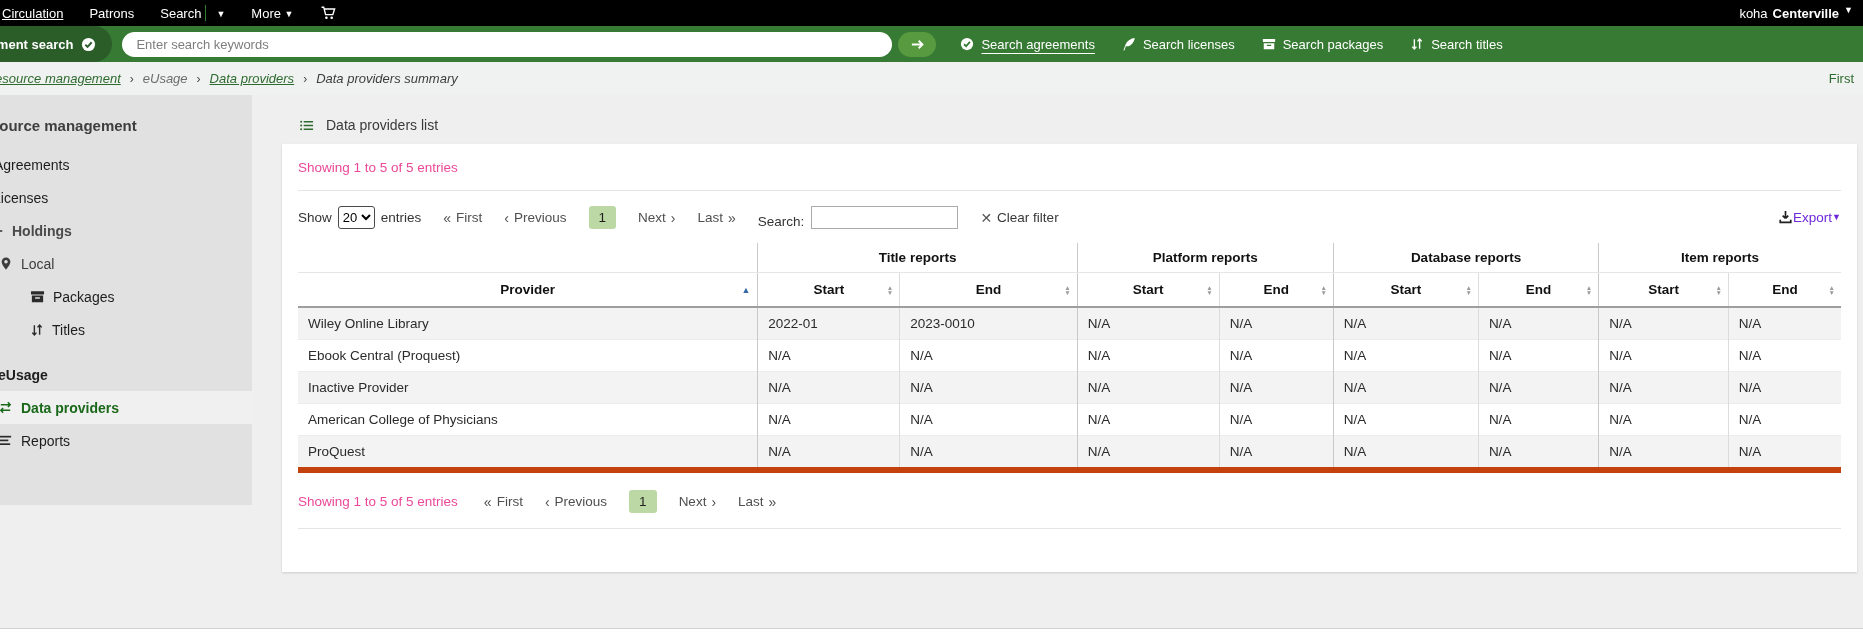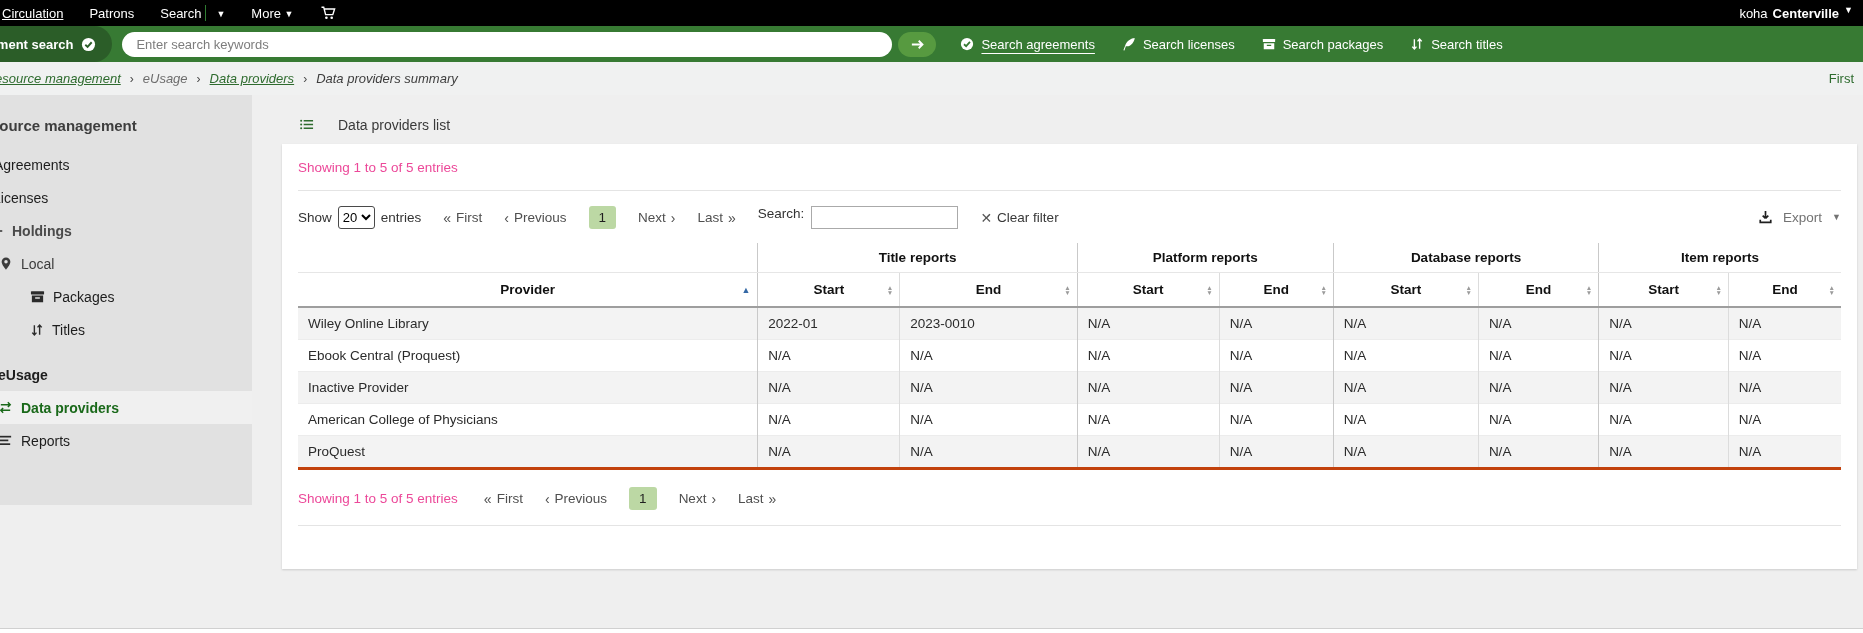--- a/index.html
+++ b/index.html
@@ -50,43 +50,43 @@
   .sb-licenses{margin-left:-13px;}
   .sb-holdings{margin-left:-16px;font-weight:bold;color:#4a4a4a;}
   .sb-local{margin-left:-7px;color:#3c3c3c;}
   .sb-indent{margin-left:24px;}
   .sb-eusage{margin-left:-8px;margin-top:12px;font-weight:bold;}
   .sb-active{background:#f0f0f0;color:#1a691a;font-weight:bold;margin-left:0;padding-left:-2px;}
   .sb-active .icon{color:#1a691a;margin-left:-8px;}
   .sb-reports .icon{margin-left:-8px;}
 
   .main{flex:1 1 auto;padding:0 6px 0 30px;}
-  .list-header{display:flex;align-items:flex-start;gap:24px;margin:22px 0 11px 17px;font-size:14px;color:#3a3a3a;}
+  .list-header{display:flex;align-items:flex-end;gap:12px;margin:22px 0 11px 17px;font-size:14px;color:#3a3a3a;}
   .list-header .icon{color:#2e6b2e;}
 
   .card{background:#fff;box-shadow:0 1px 2px rgba(0,0,0,.15);padding:16px 16px 28px 16px;}
   .showing{font-size:13.5px;color:#ec4899;}
   .card hr{border:none;border-top:1px solid #e4e4e4;margin:15px 0;}
 
   .toolbar{display:flex;align-items:center;gap:22px;font-size:13.5px;color:#333;margin:4px 0 14px 0;}
   .show-group{display:flex;align-items:center;gap:6px;}
   .page-size{height:23px;border:1px solid #4a4a4a;border-radius:3px;font-size:13px;font-family:inherit;background:#fff;}
   .pg{display:flex;align-items:center;gap:22px;color:#4f4f4f;}
   .pg-btn{cursor:pointer;white-space:nowrap;color:#4f4f4f;display:flex;align-items:center;gap:5px;}
   .pg-glyph{font-size:14px;}
   .pg-page{background:#bcd8a4;border-radius:3px;padding:4px 10px;color:#1f1f1f;cursor:pointer;}
-  .search-group{display:flex;align-items:flex-start;gap:7px;}
+  .search-group{display:flex;align-items:flex-end;gap:7px;}
   .filter-input{width:135px;height:21px;border:1px solid #aaa;font-size:13px;font-family:inherit;padding:0 5px;}
   .clear-filter{display:flex;align-items:center;gap:5px;cursor:pointer;color:#383838;}
   .x-glyph{font-size:14px;color:#555;font-style:normal;}
-  .export-btn{margin-left:auto;display:flex;align-items:center;gap:10px;cursor:pointer;color:#737373;}
+  .export-btn{margin-left:auto;display:flex;align-items:center;gap:0;cursor:pointer;color:#6d28d9;}
   .export-btn .caret{font-size:9px;}
 
   
-  table.dt{width:100%;border-collapse:collapse;font-size:13.5px;border-bottom:3px solid #c2410c;table-layout:fixed;}
+  table.dt{width:100%;border-collapse:collapse;font-size:13.5px;border-bottom:6px solid #c2410c;table-layout:fixed;}
   .dt th{font-weight:bold;color:#111;}
   .dt .gh{padding:7px 4px;text-align:center;border-bottom:1px solid #e6e6e6;}
   .dt .gh.sep-l{border-left:1px solid #c9c9c9;}
   .dt .ch{position:relative;padding:9px 14px;text-align:center;border-bottom:2px solid #9e9e9e;cursor:pointer;}
   .dt .ch + .ch{border-left:1px solid #dcdcdc;}
   .dt .ch.gb{border-left-color:#c9c9c9;}
   .sort-asc{position:absolute;right:7px;top:50%;transform:translateY(-50%);color:#3468a5;font-size:9px;font-style:normal;}
   .sort-idle{position:absolute;right:6px;top:50%;transform:translateY(-50%);display:flex;flex-direction:column;
              align-items:center;color:#9b9b9b;font-size:6.5px;line-height:5.5px;font-style:normal;}
   .dt td{padding:8px 10px;color:#2b2b2b;border-top:1px solid #ececec;overflow:hidden;white-space:nowrap;}

